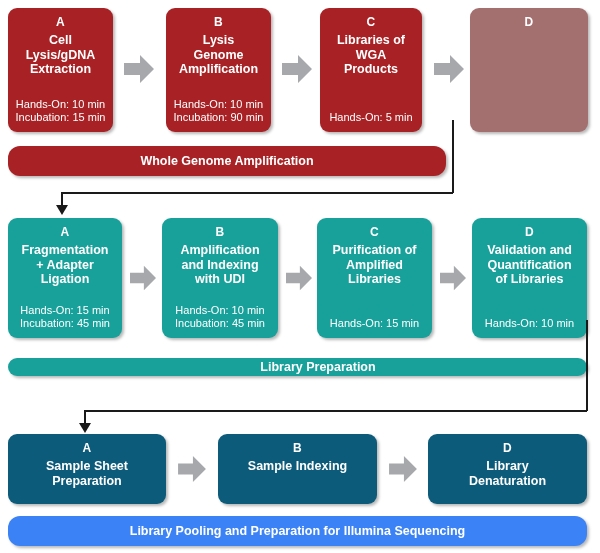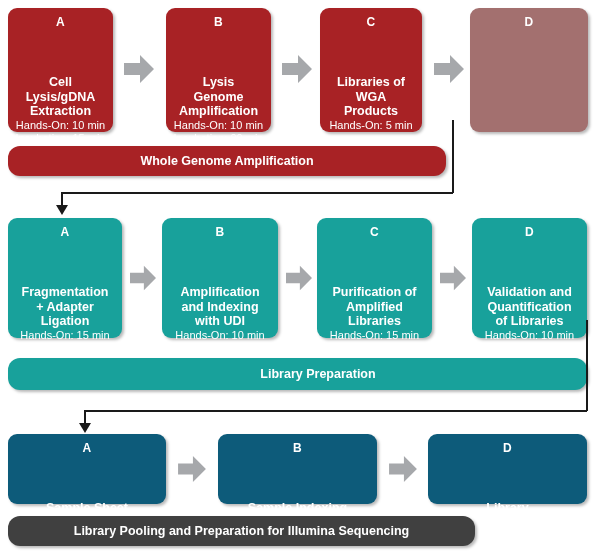--- a/index.html
+++ b/index.html
@@ -28,21 +28,20 @@
     font-weight:bold;
     line-height:14px;
     margin-bottom:4px;
     letter-spacing:.2px;
   }
   .step .title{
     font-size:12.5px;
     font-weight:bold;
     line-height:14.5px;
     white-space:pre-line;
-    margin-top:42px;
   }
   .step .times{
     margin-top:auto;
     font-size:11px;
     font-weight:normal;
     line-height:13px;
     white-space:pre-line;
     padding-bottom:2px;
   }
   .step.centered{justify-content:flex-start;}
@@ -180,21 +179,21 @@
   </div>
 
   <div class="step" style="left:472px;top:218px;width:115px;height:120px;background:#18a19b;">
     <div class="letter">D</div>
     <div class="title">Validation and
 Quantification
 of Libraries</div>
     <div class="times">Hands-On: 10 min</div>
   </div>
 
-  <div class="banner" style="left:8px;top:358px;width:579px;height:32px;background:#18a19b;padding-left:41px;">
+  <div class="banner" style="left:8px;top:358px;width:579px;height:18px;background:#18a19b;padding-left:41px;">
     <span>Library Preparation</span>
   </div>
 
   <div class="conn" style="left:586px;top:320px;width:1.5px;height:91px;"></div>
   <div class="conn" style="left:84px;top:410px;width:503px;height:1.5px;"></div>
   <div class="conn" style="left:84px;top:410px;width:1.5px;height:14px;"></div>
   <div class="conn-arrow" style="left:79px;top:423px;"></div>
 
   <div class="step centered" style="left:8px;top:434px;width:158px;height:70px;background:#0d5b7a;">
     <div class="letter">A</div>
@@ -218,17 +217,17 @@
         <path d="M0 8 H16 V0 L30 14 L16 28 V20 H0 Z" fill="#a6a8ab"></path>
       </svg>
   </div>
 
   <div class="step centered" style="left:428px;top:434px;width:159px;height:70px;background:#0d5b7a;">
     <div class="letter">D</div>
     <div class="title">Library
 Denaturation</div>
   </div>
 
-  <div class="banner" style="left:8px;top:516px;width:467px;height:30px;background:#404040;">
+  <div class="banner" style="left:8px;top:516px;width:579px;height:30px;background:#3b82f6;">
     <span>Library Pooling and Preparation for Illumina Sequencing</span>
   </div>
 
 </div>
 
 </body></html>

